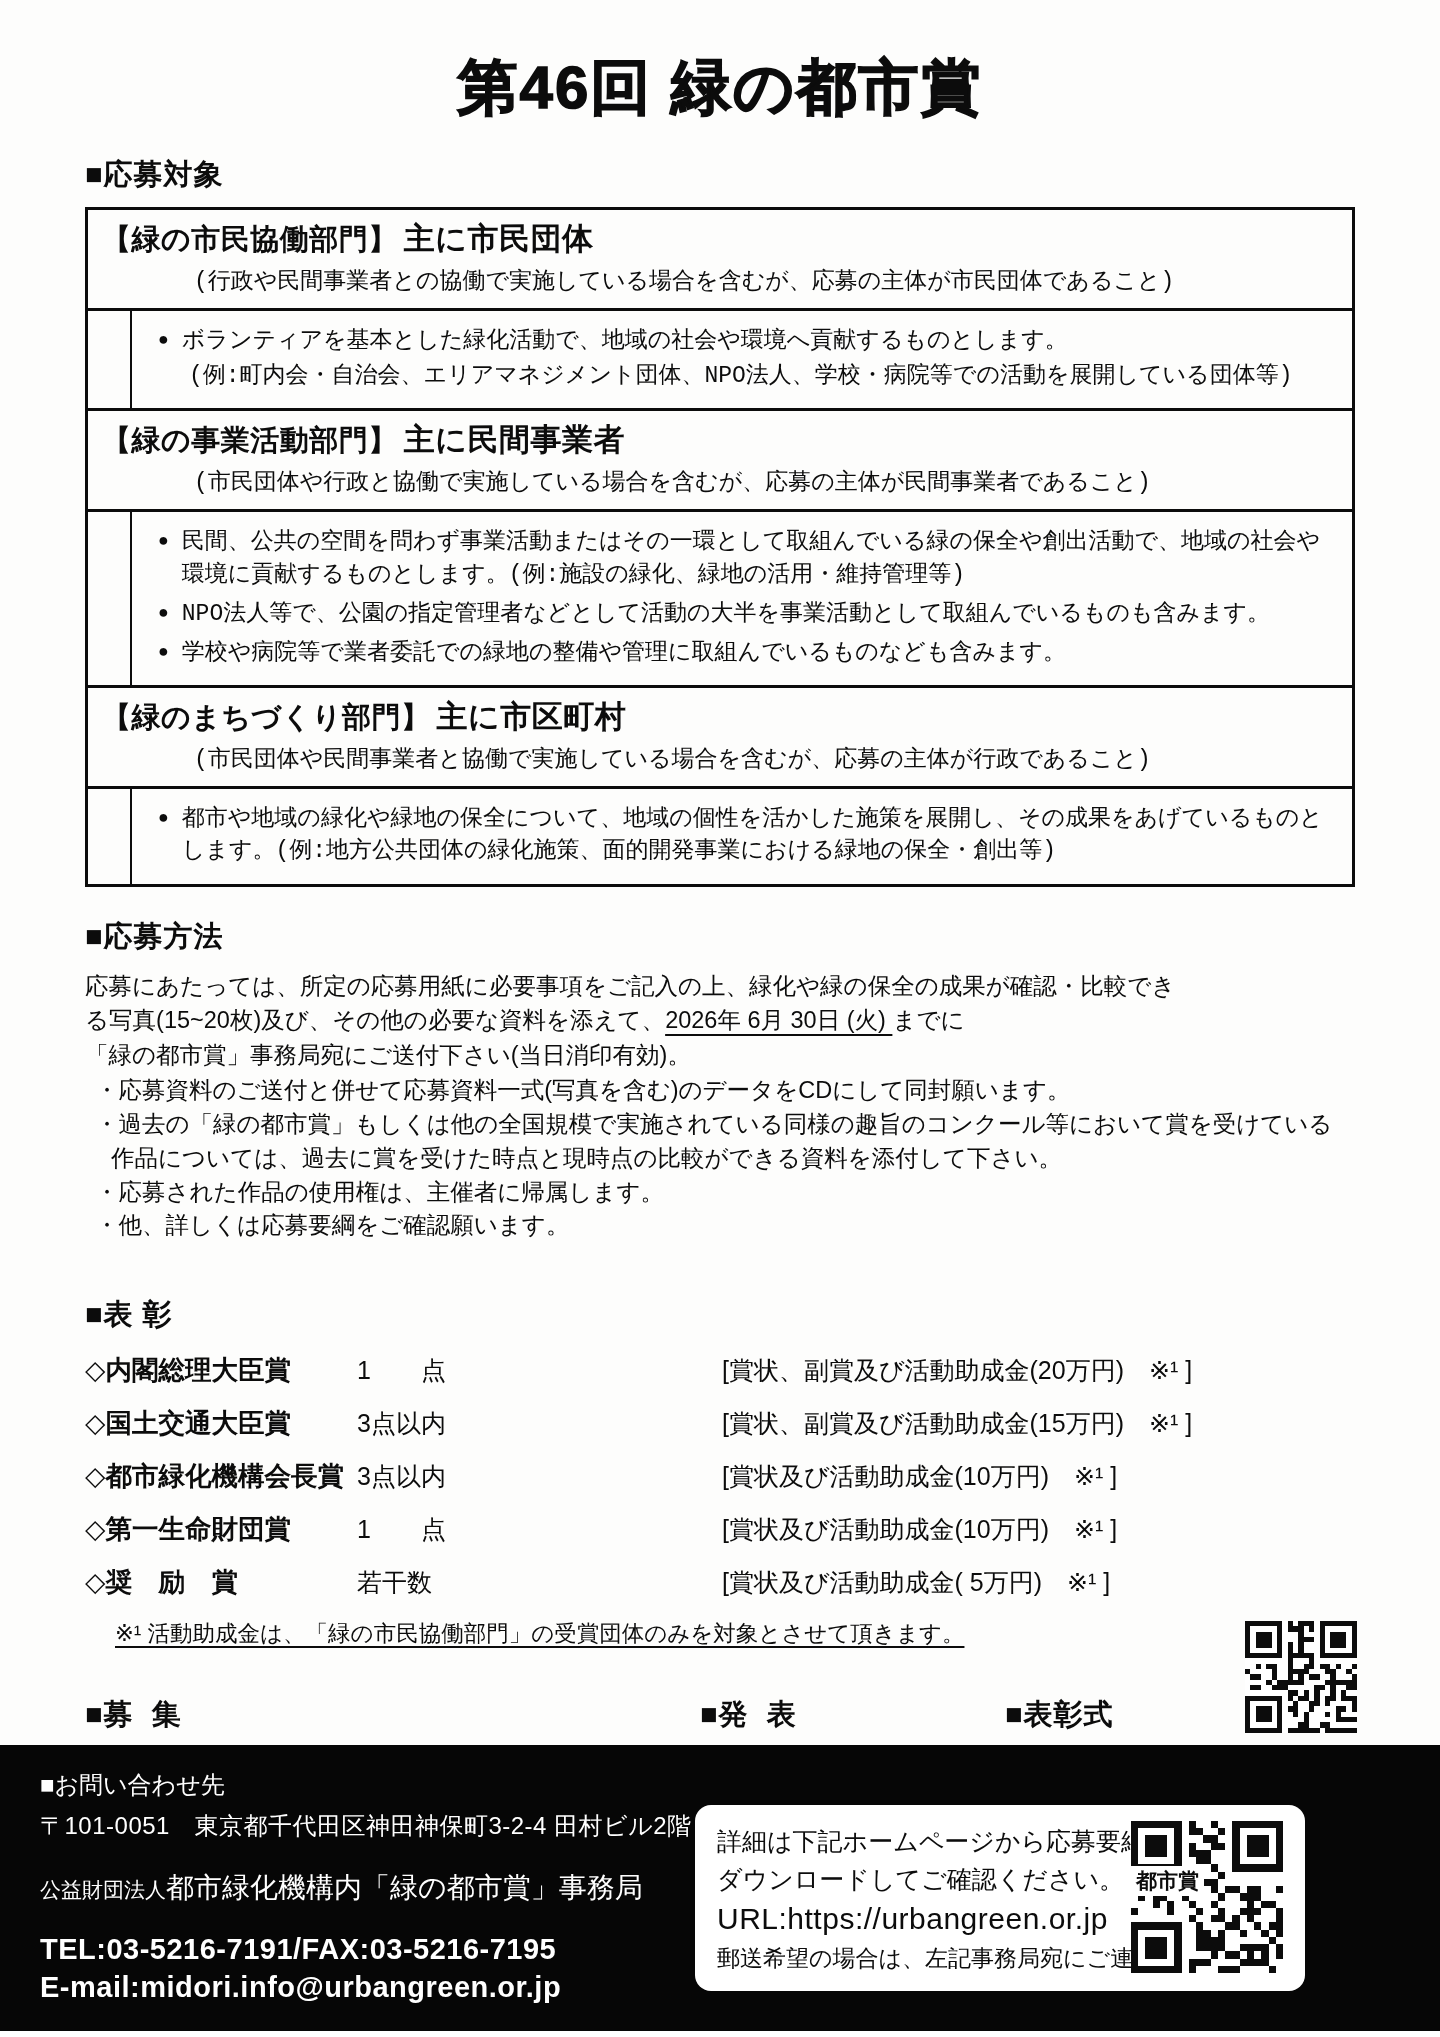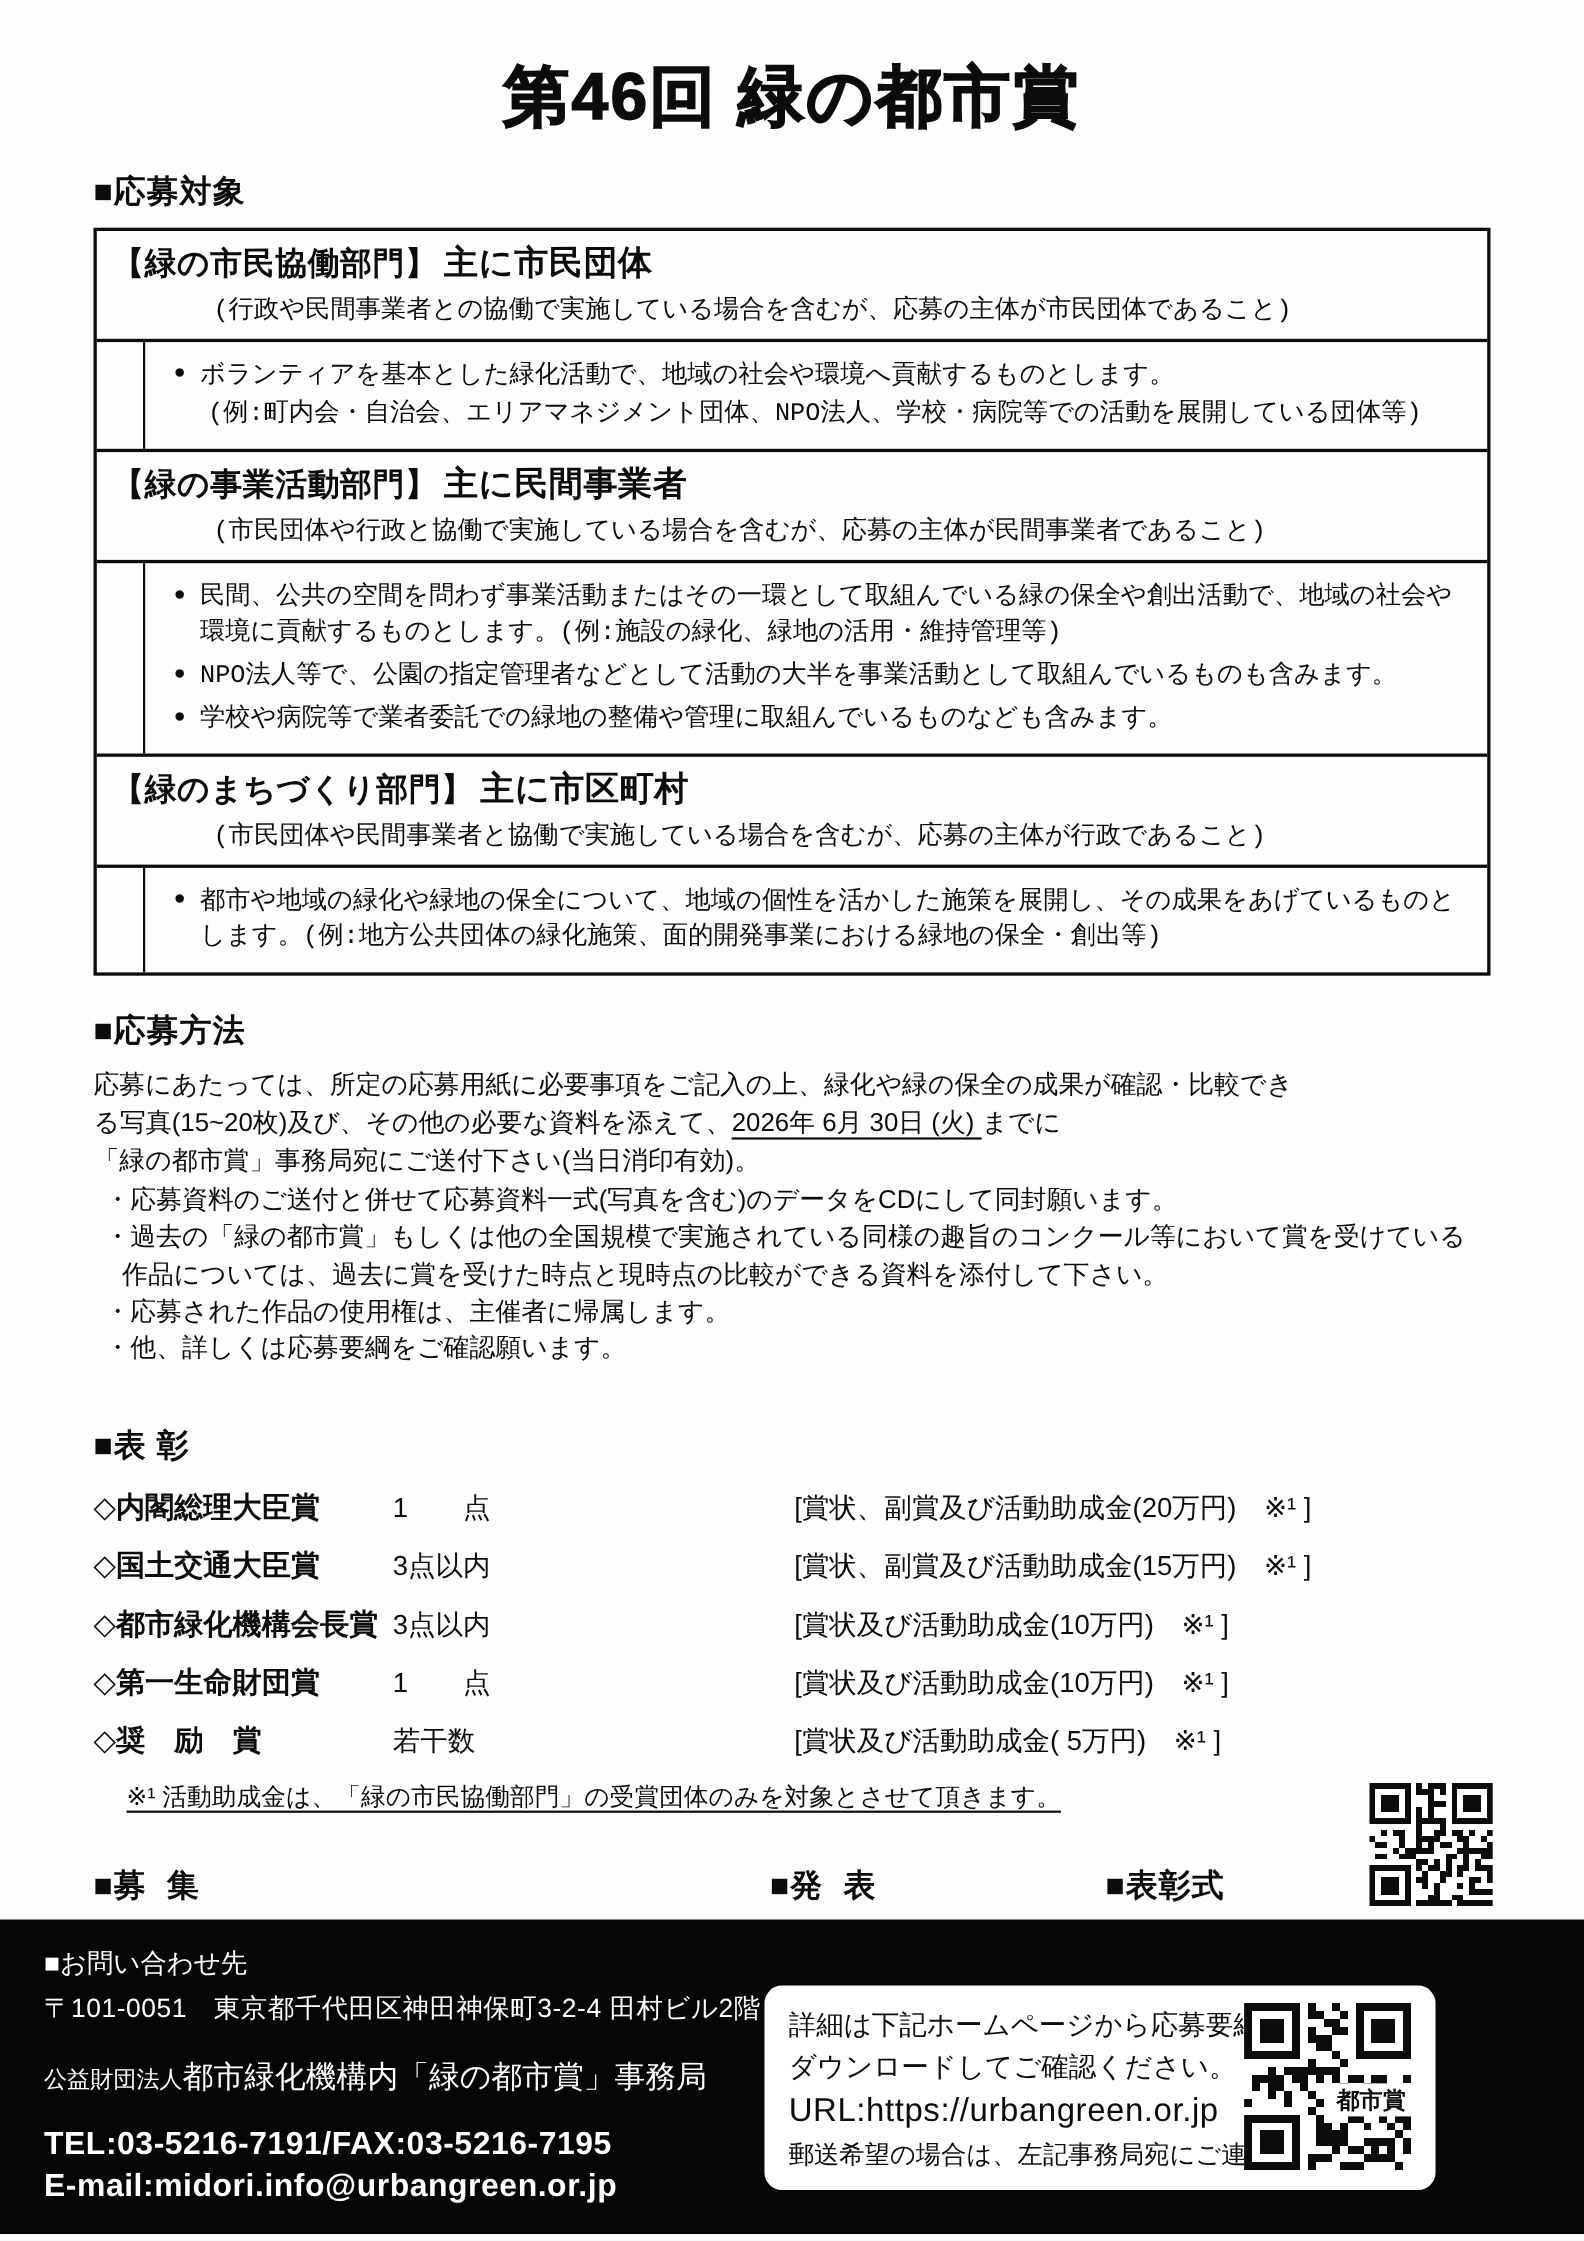--- a/index.html
+++ b/index.html
@@ -81,22 +81,22 @@
   .info-box{
     position:absolute;left:695px;top:60px;width:610px;height:186px;
     background:#fff;color:#0c0c0c;border-radius:16px;
     padding:18px 22px;box-sizing:border-box;
   }
   .ib-line{font-size:25px;line-height:1.5;}
   .ib-url{font-size:30px;margin-top:4px;letter-spacing:0.5px;}
   .ib-line3{font-size:23px;margin-top:7px;}
   .ib-qr{position:absolute;right:22px;top:16px;width:152px;height:152px;}
   .ib-qr-label{
-    position:absolute;right:22px;top:28px;width:152px;height:152px;
-    display:flex;align-items:center;justify-content:flex-end;pointer-events:none;
+    position:absolute;right:22px;top:0;width:152px;height:152px;
+    display:flex;align-items:center;justify-content:flex-start;pointer-events:none;
   }
   .ib-qr-label span{background:#fff;padding:1px 5px;font-size:21px;font-weight:700;}
 </style>
 </head>
 <body>
 
 <div class="page">
   <div class="content">
 
     <h1 class="title">第46回 緑の都市賞</h1>

